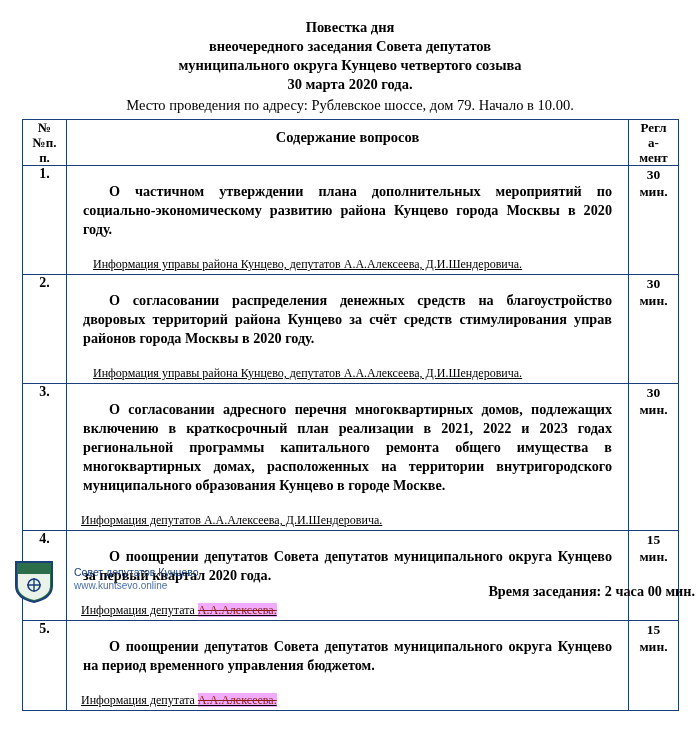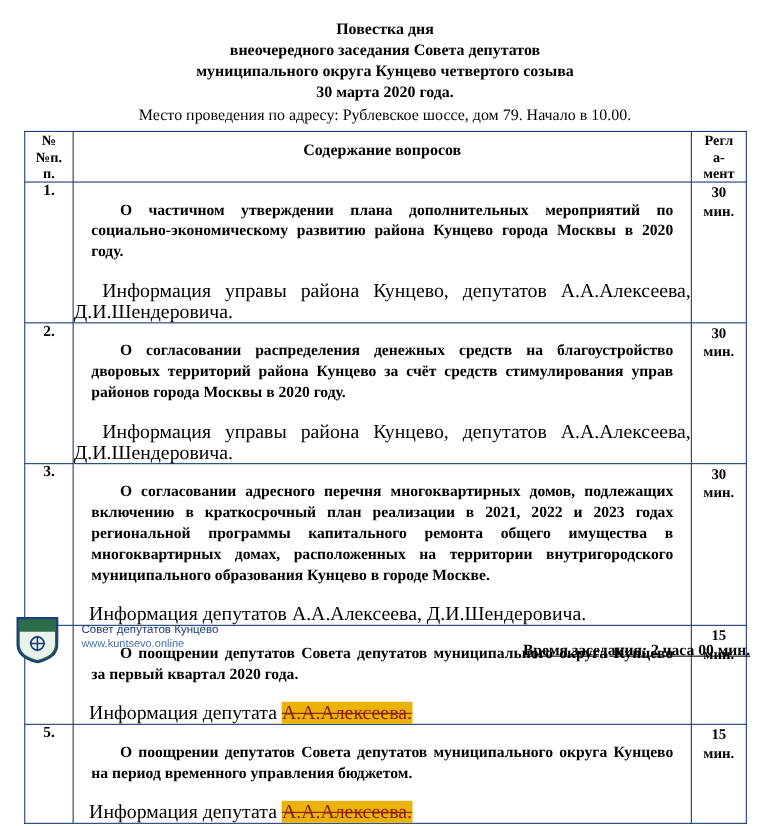--- a/index.html
+++ b/index.html
@@ -83,52 +83,52 @@
   }
   .q-title {
     font-weight: bold;
     font-size: 14.2px;
     line-height: 19px;
     text-align: justify;
     text-indent: 26px;
     margin: 16px;
   }
   .q-info {
-    font-size: 18px;
+    font-size: 12px;
     line-height: 19px;
     text-align: justify;
     text-indent: 26px;
     margin: 4px 0 0 0;
+    text-decoration: underline;
   }
   .q-info.no-indent {
     text-indent: 14px;
   }
   .q-info.center-ish {
     text-indent: 14px;
     text-align: left;
   }
   .redacted {
-    background: #eab308;
+    background: #f0abfc;
     text-decoration: line-through;
     color: #8c1d13;
   }
   .footer-row {
     position: absolute;
     left: 0;
     right: 0;
     bottom: 8px;
     height: 50px;
   }
   .footer-note {
     position: absolute;
-    right: 18px;
+    right: 5px;
     bottom: 14px;
     font-weight: bold;
     font-size: 14.2px;
-    text-decoration: underline;
   }
   .watermark {
     position: absolute;
     left: 14px;
     bottom: 10px;
     display: flex;
     align-items: flex-start;
     gap: 20px;
   }
   .wm-text {

